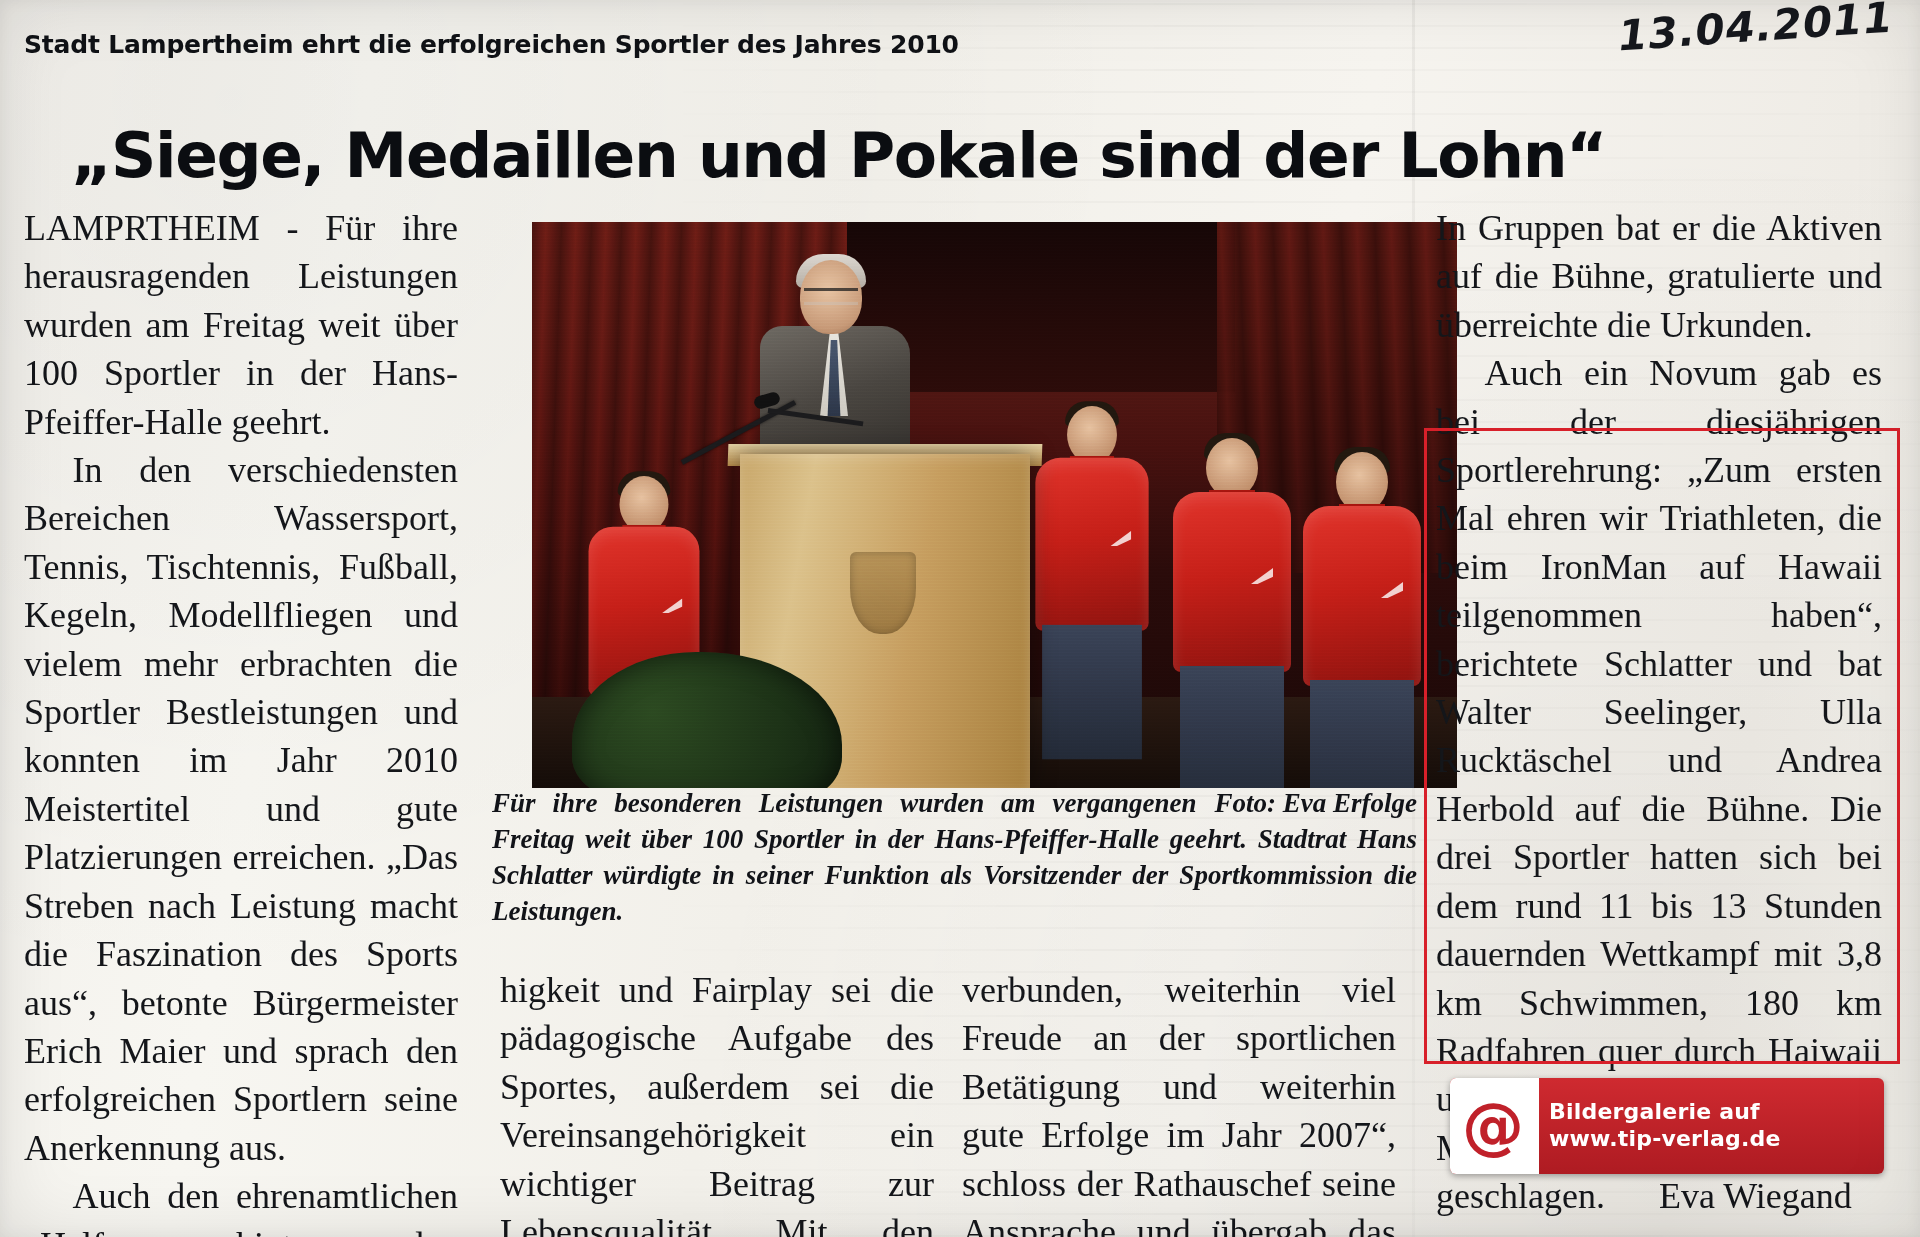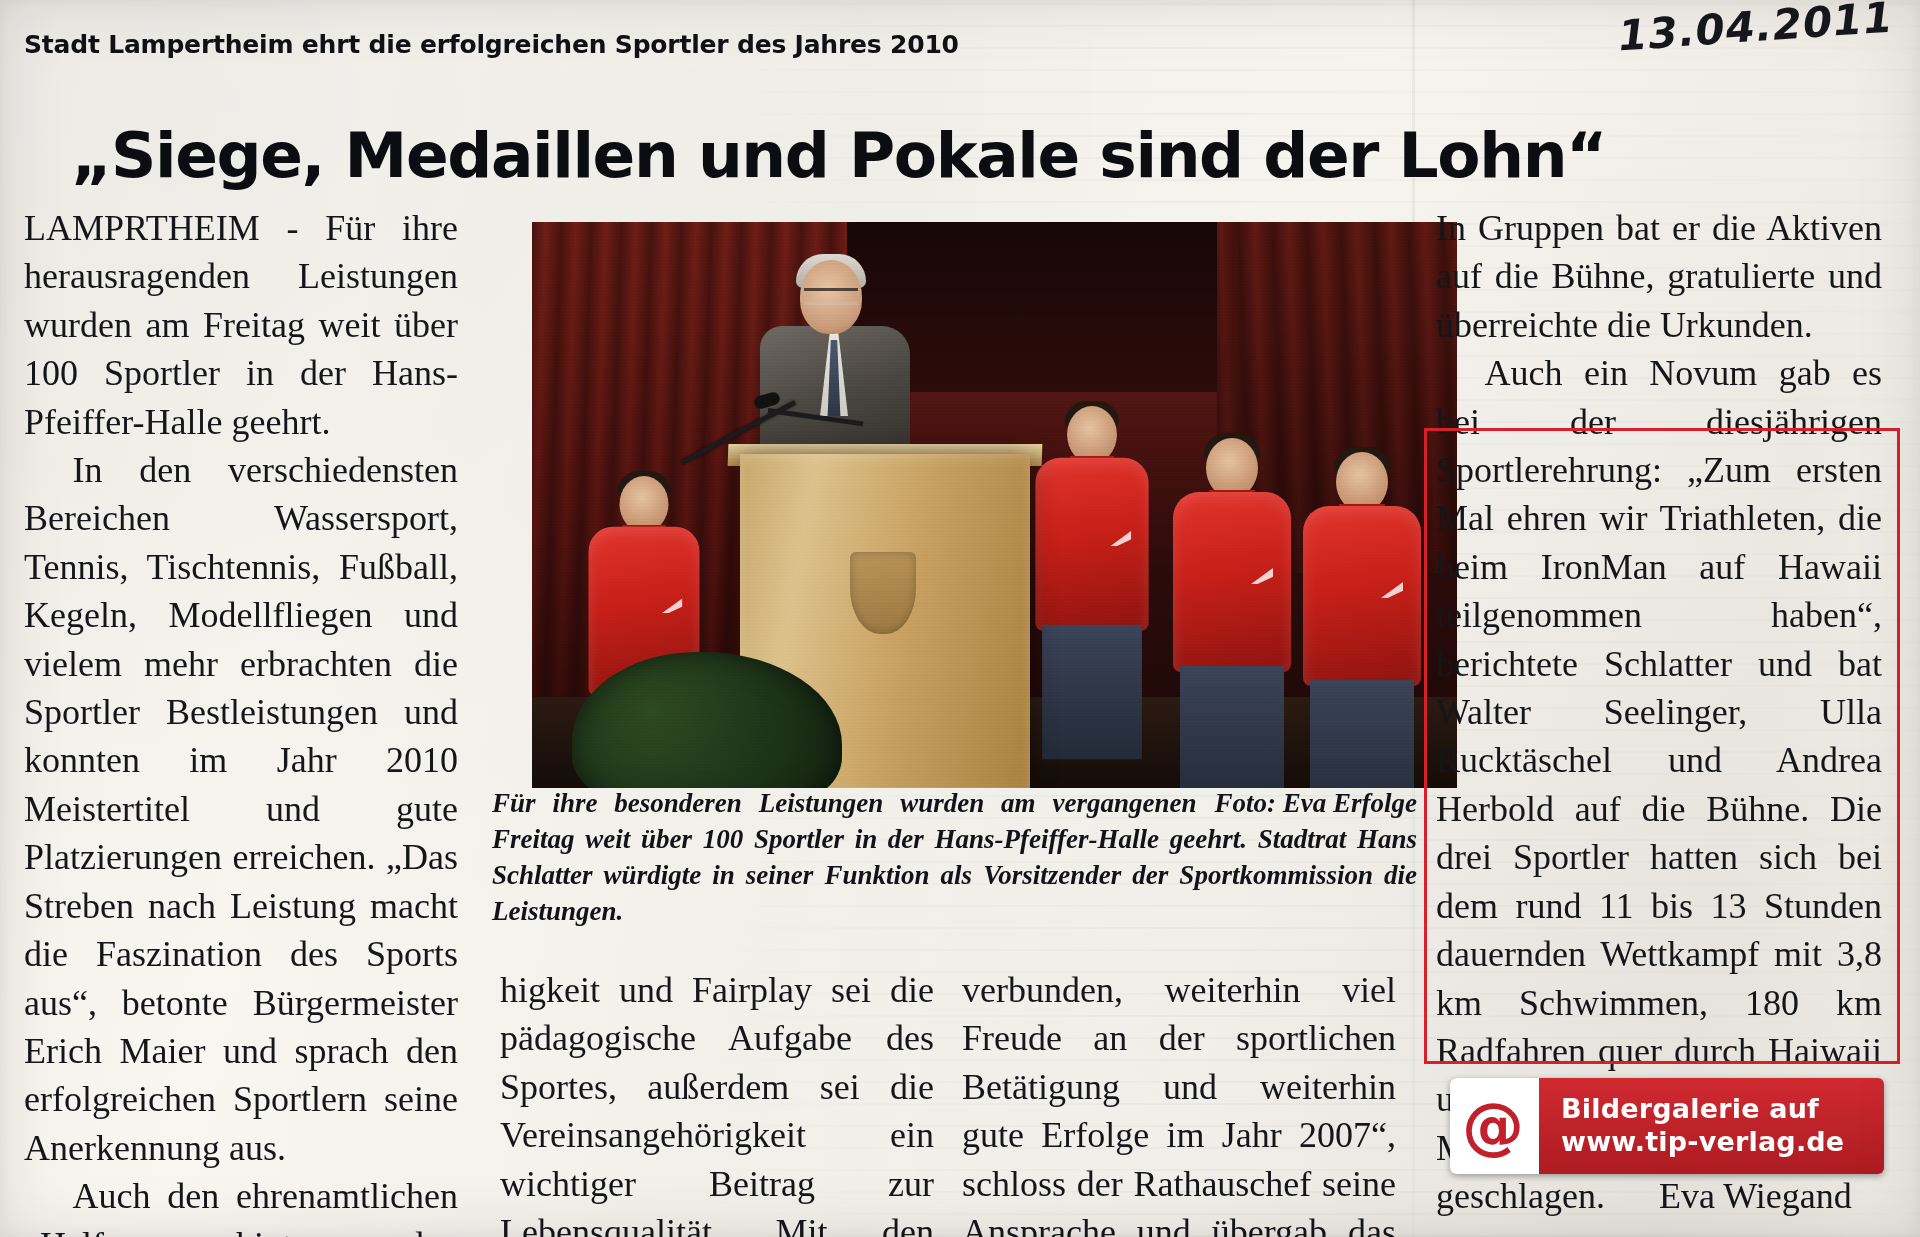--- a/index.html
+++ b/index.html
@@ -334,25 +334,25 @@
     background: #ffffff;
     color: #c0212a;
     font-family: "DejaVu Sans", sans-serif;
     font-size: 62px;
     font-weight: 700;
     line-height: 1;
     border-right: 3px solid #ffffff;
   }
   #banner .btxt {
     flex: 1;
-    padding-left: 22px;
+    padding-left: 10px;
     color: #ffffff;
     font-family: "DejaVu Sans", sans-serif;
     font-weight: 700;
-    font-size: 27px;
+    font-size: 22px;
     line-height: 1.22;
     letter-spacing: 0.2px;
   }
 
   
   #fold {
     position: absolute; left: 1412px; top: 0; width: 3px; height: 100%;
     background: linear-gradient(180deg, rgba(0,0,0,0.05), rgba(0,0,0,0.02));
   }
 </style>

